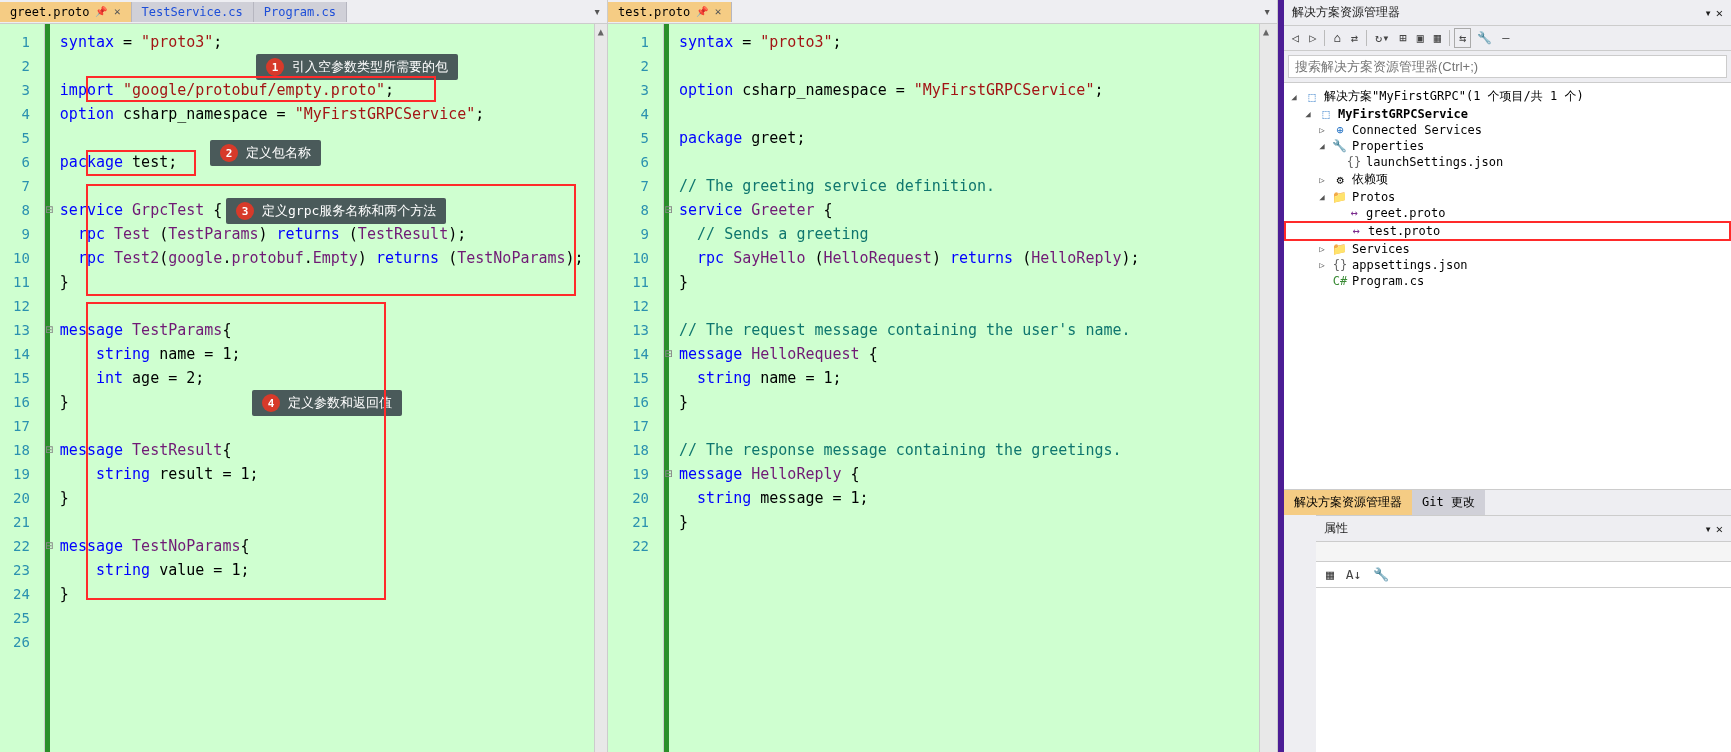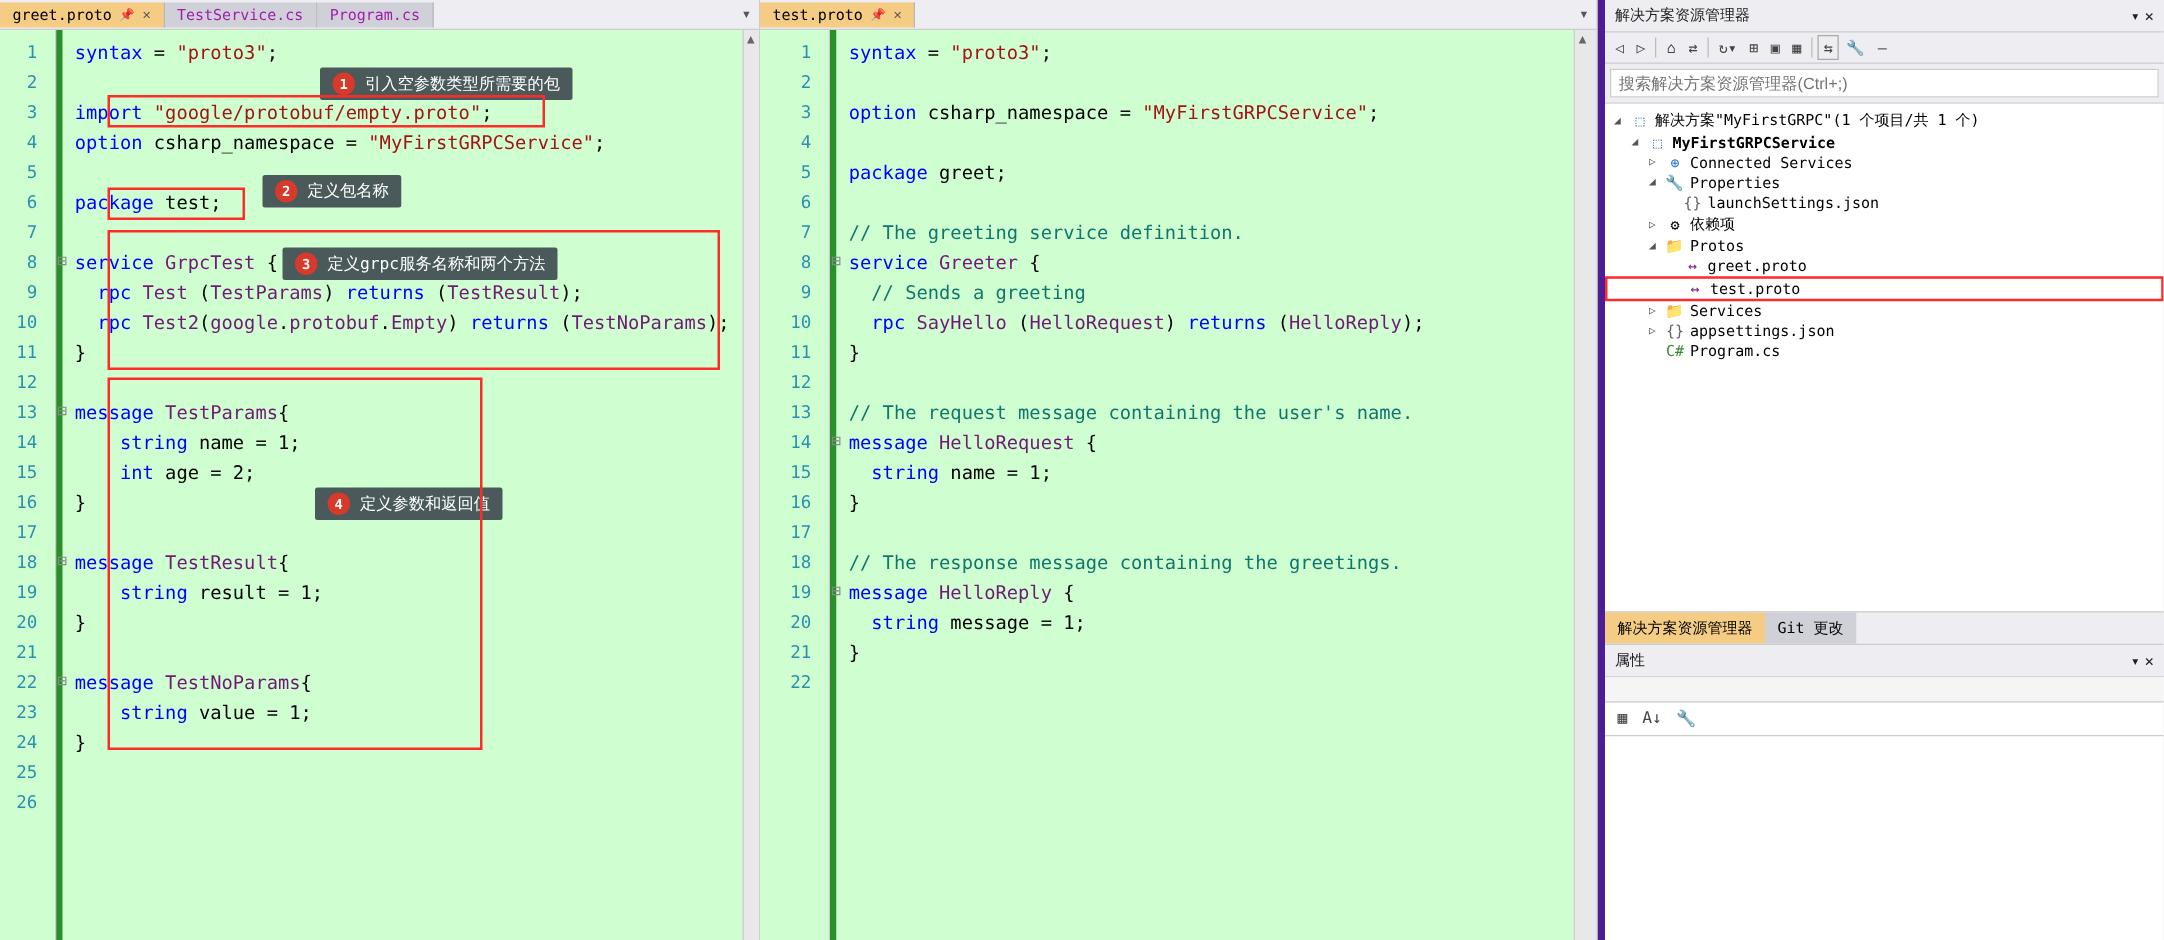--- a/index.html
+++ b/index.html
@@ -25,21 +25,21 @@
   background: #eeeef2;
   height: 24px;
   border-bottom: 1px solid #ccc;
   align-items: center;
 }
 .tab {
   padding: 3px 10px;
   background: #d0d0d8;
   border-right: 1px solid #b6b6c0;
   font-size: 12px;
-  color: #a21caf;
+  color: #1d4ed8;
   cursor: pointer;
   display: flex;
   align-items: center;
   gap: 6px;
 }
 .tab.active {
   background: #f5cc84;
   color: #000;
 }
 .tab .close { font-size: 11px; color: #555; }
@@ -194,20 +194,21 @@
 .bottom-tab {
   padding: 4px 10px;
   font-size: 12px;
   background: #d0d0d8;
   cursor: pointer;
 }
 .bottom-tab.active { background: #f5cc84; }
 .props-panel {
   border-top: 1px solid #ccc;
   background: #eeeef2;
+  margin-left: 32px;
 }
 .props-body {
   background: #fff;
   height: 210px;
 }
 .props-toolbar {
   display: flex;
   gap: 4px;
   padding: 3px 6px;
   border-bottom: 1px solid #ccc;

